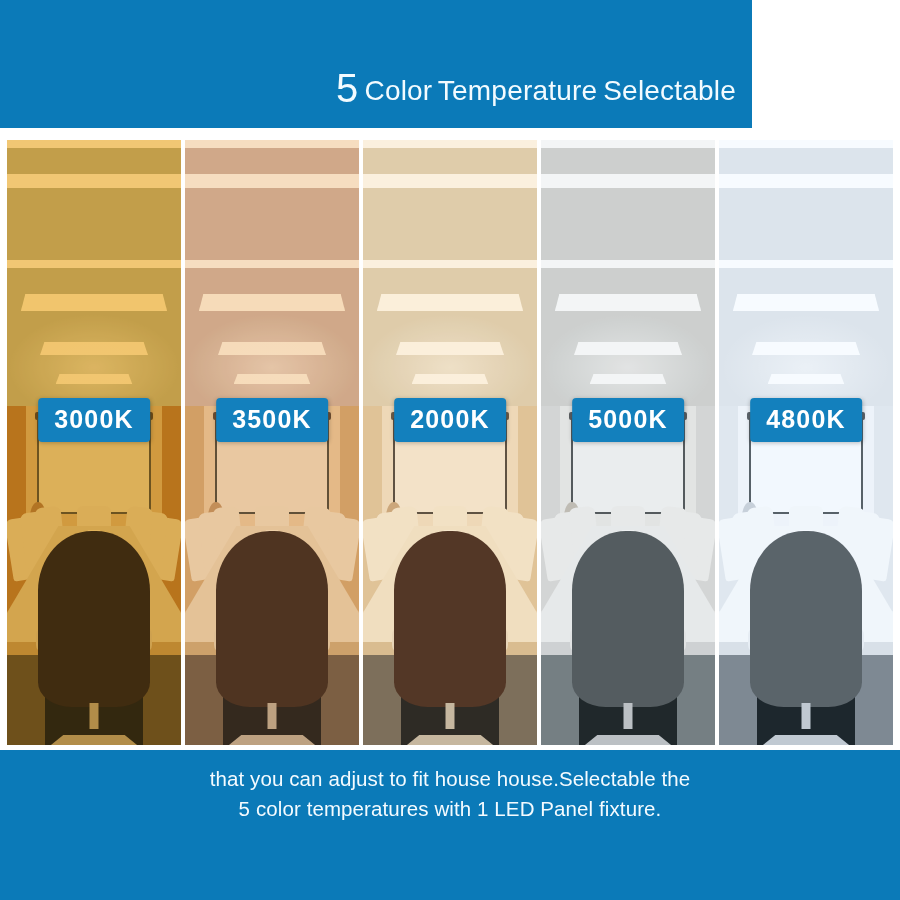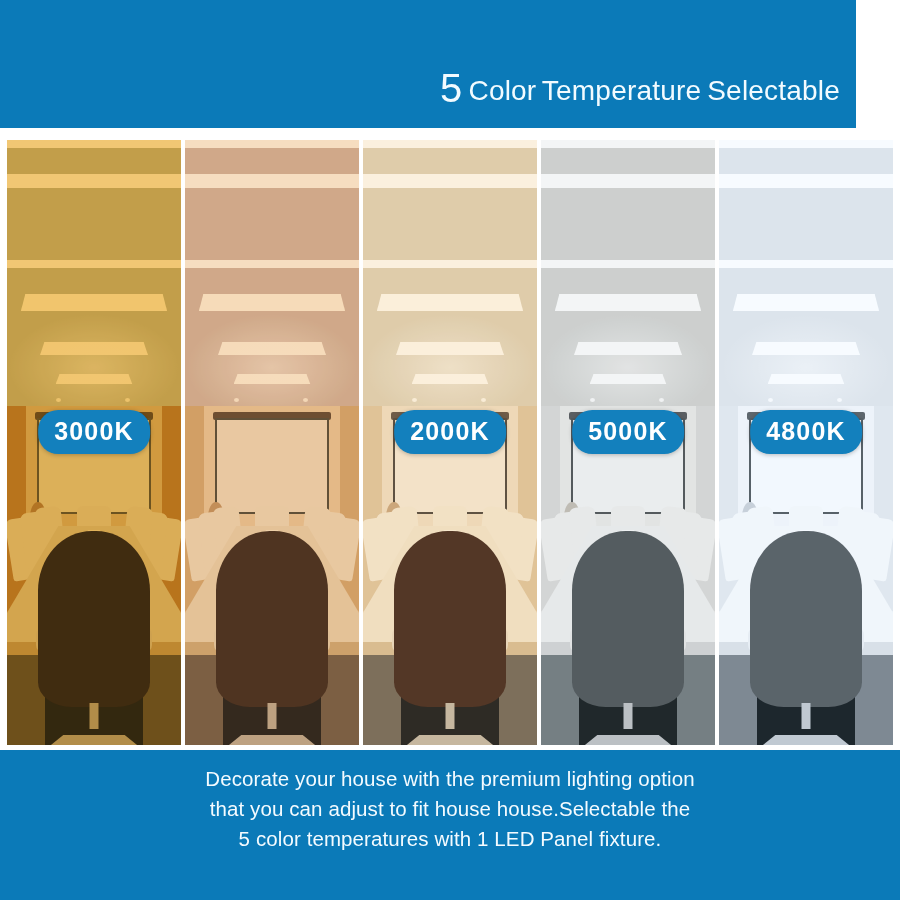--- a/index.html
+++ b/index.html
@@ -14,21 +14,21 @@
     height: 900px;
     overflow: hidden;
     background: #ffffff;
     font-family: "Liberation Sans", sans-serif;
   }
 
   
   .header-band {
     position: absolute;
     left: 0; top: 0;
-    width: 856px;
+    width: 752px;
     height: 128px;
     background: #0b7ab8;
     box-sizing: border-box;
   }
   .header-title {
     position: absolute;
     right: 16px;
     bottom: 20px;
     color: #f2fbff;
     white-space: nowrap;
@@ -368,29 +368,29 @@
     inset: 0;
     background: var(--tintglow);
     mix-blend-mode: screen;
     pointer-events: none;
   }
 
   
   .badge {
     position: absolute;
     left: 50%;
-    top: 270px;
+    top: 258px;
     transform: translateX(-50%);
     background: #1380bd;
     color: #ffffff;
     font-size: 25px;
     font-weight: 700;
     letter-spacing: 1.2px;
     padding: 7px 16px 8px;
-    border-radius: 20px;
+    border-radius: 4px;
     white-space: nowrap;
     box-shadow: 0 1px 4px rgba(0,0,0,.25);
     z-index: 6;
   }
 
   
   .footer-band {
     position: absolute;
     left: 0;
     top: 750px;
@@ -534,20 +534,21 @@
             <div class="mc-arm l"></div>
             <div class="mc-arm r"></div>
             <div class="mc-back"></div>
             <div class="mc-post"></div>
             <div class="mc-base"></div>
           </div>
         </div>
         <div class="tint"></div>
         <div class="tint-warm"></div>
       </div>
+      <div class="badge">3500K</div>
     </div>
 
     <div class="panel" style="--ceil:#e2d9c4; --led:#fffefb; --ledglow:rgba(255,253,245,.75);
                 --wall:#ead7b9; --wallside:#e3cfae; --wall2:#f2e6d2; --wood:#a9835a;
                 --case:#6f6152; --screen:#f7f1e6; --screenedge:#5d564b; --sconce:#cfb18d;
                 --table:#f4ecdc; --tableedge:#dcc7a5; --runner:#faf5ea; --channel:#5d4d3c;
                 --leaf:#84993a; --leaf2:#6f852c; --leafdark:#4f5f20;
                 --chair:#f6efe2; --floor:#2b2b2a; --floorlight:#7d7568;
                 --mchair:#51382b; --mcarm:#ece3d4; --metal:#c8c2b7;
                 --tint:#fbf0de; --tintglow:rgba(90,60,10,.04);">
@@ -720,19 +721,18 @@
         <div class="tint"></div>
         <div class="tint-warm"></div>
       </div>
       <div class="badge">4800K</div>
     </div>
 
   </div>
 
   <div class="footer-band">
     <div class="footer-text">
-      <div>Decorate your house with the premium lighting option</div>
       <div>that you can adjust to fit house house.Selectable the</div>
       <div>5 color temperatures with 1 LED Panel fixture.</div>
     </div>
   </div>
 
 </div>
 
 </body></html>

